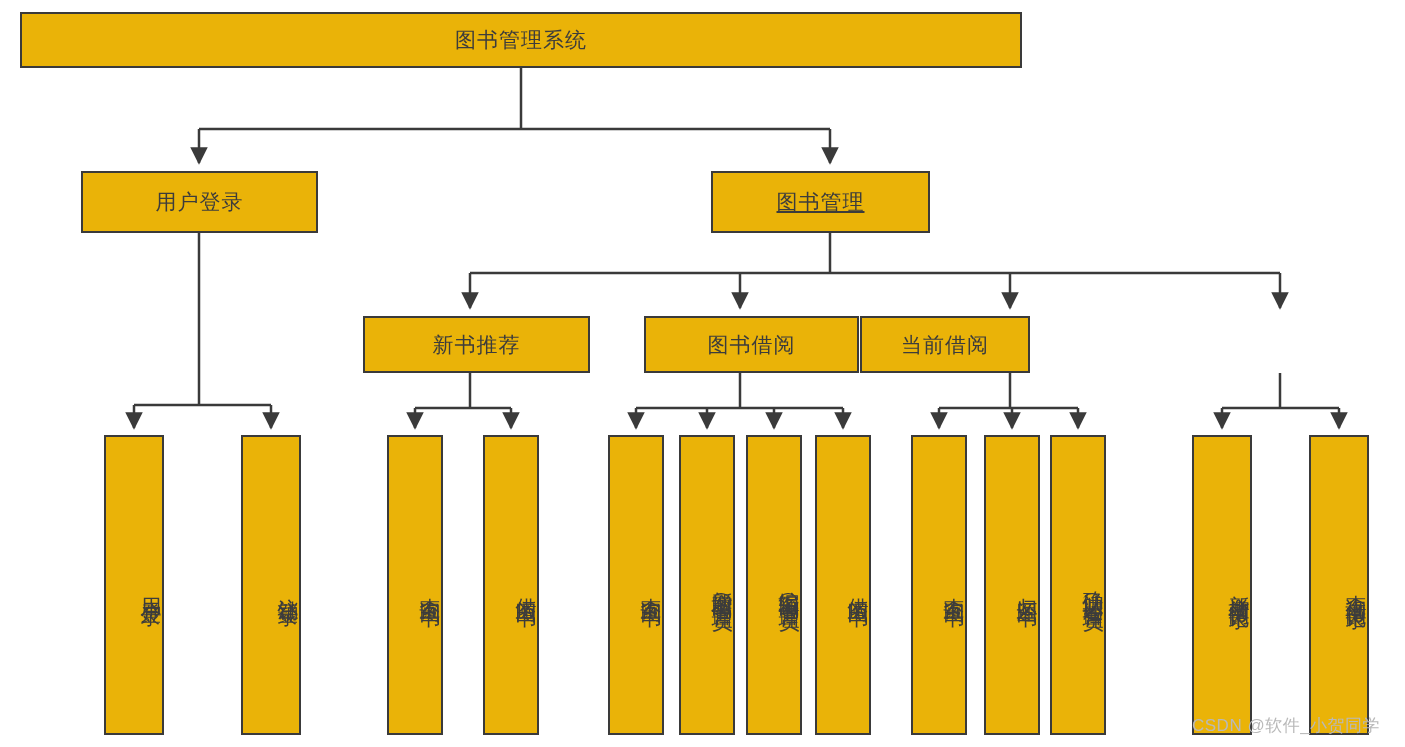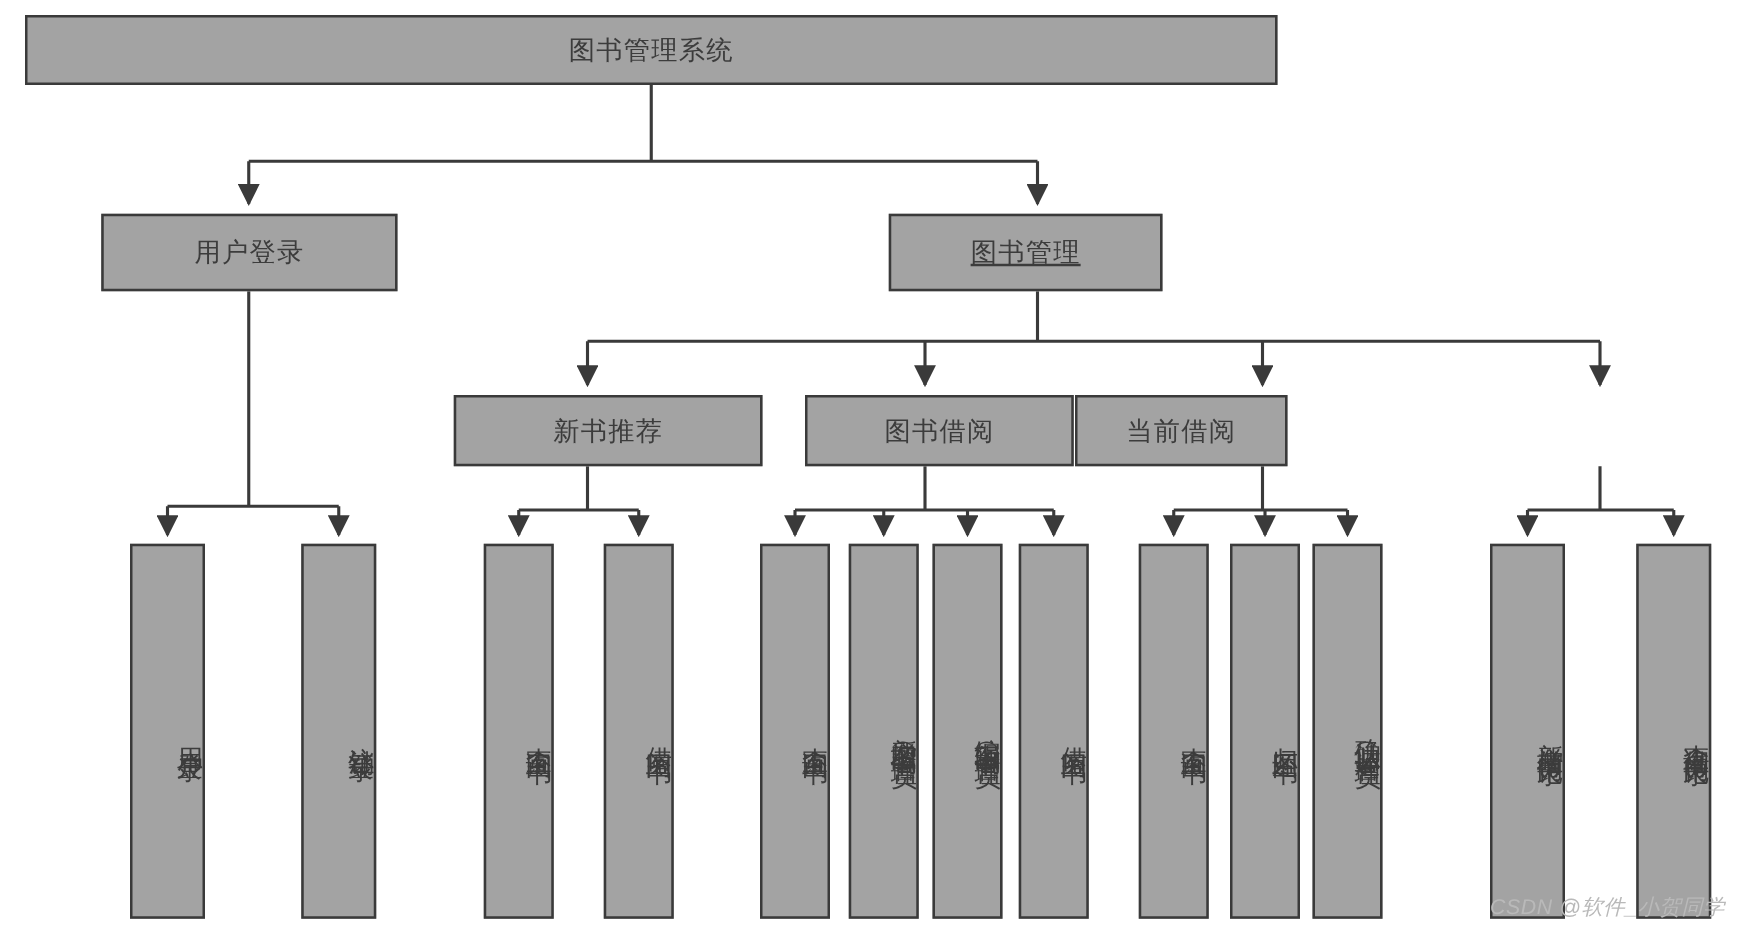--- a/index.html
+++ b/index.html
@@ -5,21 +5,21 @@
   html,body{margin:0;padding:0;background:#ffffff;}
   body{
     width:1405px;height:747px;overflow:hidden;
     font-family:"Liberation Sans","DejaVu Sans",sans-serif;
   }
   #canvas{position:relative;width:1405px;height:747px;}
   svg{position:absolute;left:0;top:0;}
   .node{
     position:absolute;
     box-sizing:border-box;
-    background:#a3a3a3;
+    background:#eab308;
     border:2.5px solid #3a3a3a;
     display:flex;align-items:center;justify-content:center;
     color:#3c3c3c;
   }
   .node-h{font-size:21px;letter-spacing:1px;white-space:nowrap;}
   .node-v{
     writing-mode:vertical-rl;
     text-orientation:upright;
     font-size:21px;
     letter-spacing:3px;
@@ -94,33 +94,33 @@
       <path d="M1222,408 L1222,428" marker-end="url(#arrow)"></path>
       <path d="M1339,408 L1339,428" marker-end="url(#arrow)"></path>
     </g>
   </svg>
 
   <div class="node node-h" style="left: 20px; top: 12px; width: 1002px; height: 56px;">图书管理系统</div>
 
   <div class="node node-h" style="left: 81px; top: 171px; width: 237px; height: 62px;">用户登录</div>
   <div class="node node-h" style="left: 711px; top: 171px; width: 219px; height: 62px; text-decoration: underline;">图书管理</div>
 
-  <div class="node node-h" style="left: 363px; top: 316px; width: 247px; height: 57px;">新书推荐</div>
+  <div class="node node-h" style="left: 363px; top: 316px; width: 227px; height: 57px;">新书推荐</div>
   <div class="node node-h" style="left: 632px; top: 316px; width: 215px; height: 57px; margin-left: 12px;">图书借阅</div>
   <div class="node node-h" style="left: 860px; top: 316px; width: 170px; height: 57px;">当前借阅</div>
 
   <div class="node node-v" style="left: 104px; top: 435px; width: 60px; height: 300px;">用户登录</div>
   <div class="node node-v" style="left: 241px; top: 435px; width: 60px; height: 300px;">注销登录</div>
   <div class="node node-v" style="left: 387px; top: 435px; width: 56px; height: 300px;">查询图书</div>
   <div class="node node-v" style="left: 483px; top: 435px; width: 56px; height: 300px;">借阅图书</div>
   <div class="node node-v" style="left: 608px; top: 435px; width: 56px; height: 300px;">查询图书</div>
   <div class="node node-v" style="left: 679px; top: 435px; width: 56px; height: 300px;">新增图书（管理员）</div>
   <div class="node node-v" style="left: 746px; top: 435px; width: 56px; height: 300px;">编辑图书（管理员）</div>
   <div class="node node-v" style="left: 815px; top: 435px; width: 56px; height: 300px;">借阅图书</div>
   <div class="node node-v" style="left: 911px; top: 435px; width: 56px; height: 300px;">查询图书</div>
   <div class="node node-v" style="left: 984px; top: 435px; width: 56px; height: 300px;">归还图书</div>
   <div class="node node-v" style="left: 1050px; top: 435px; width: 56px; height: 300px;">确认归还（管理员）</div>
   <div class="node node-v" style="left: 1192px; top: 435px; width: 60px; height: 300px;">新增借阅记录</div>
   <div class="node node-v" style="left: 1309px; top: 435px; width: 60px; height: 300px;">查询借阅记录</div>
 
-  <div class="watermark" style="left:1192px;top:714px;font-style:italic;">CSDN @软件_小贺同学</div>
+  <div class="watermark" style="left:1192px;top:714px;">CSDN @软件_小贺同学</div>
 
 </div>
 
 </body></html>

